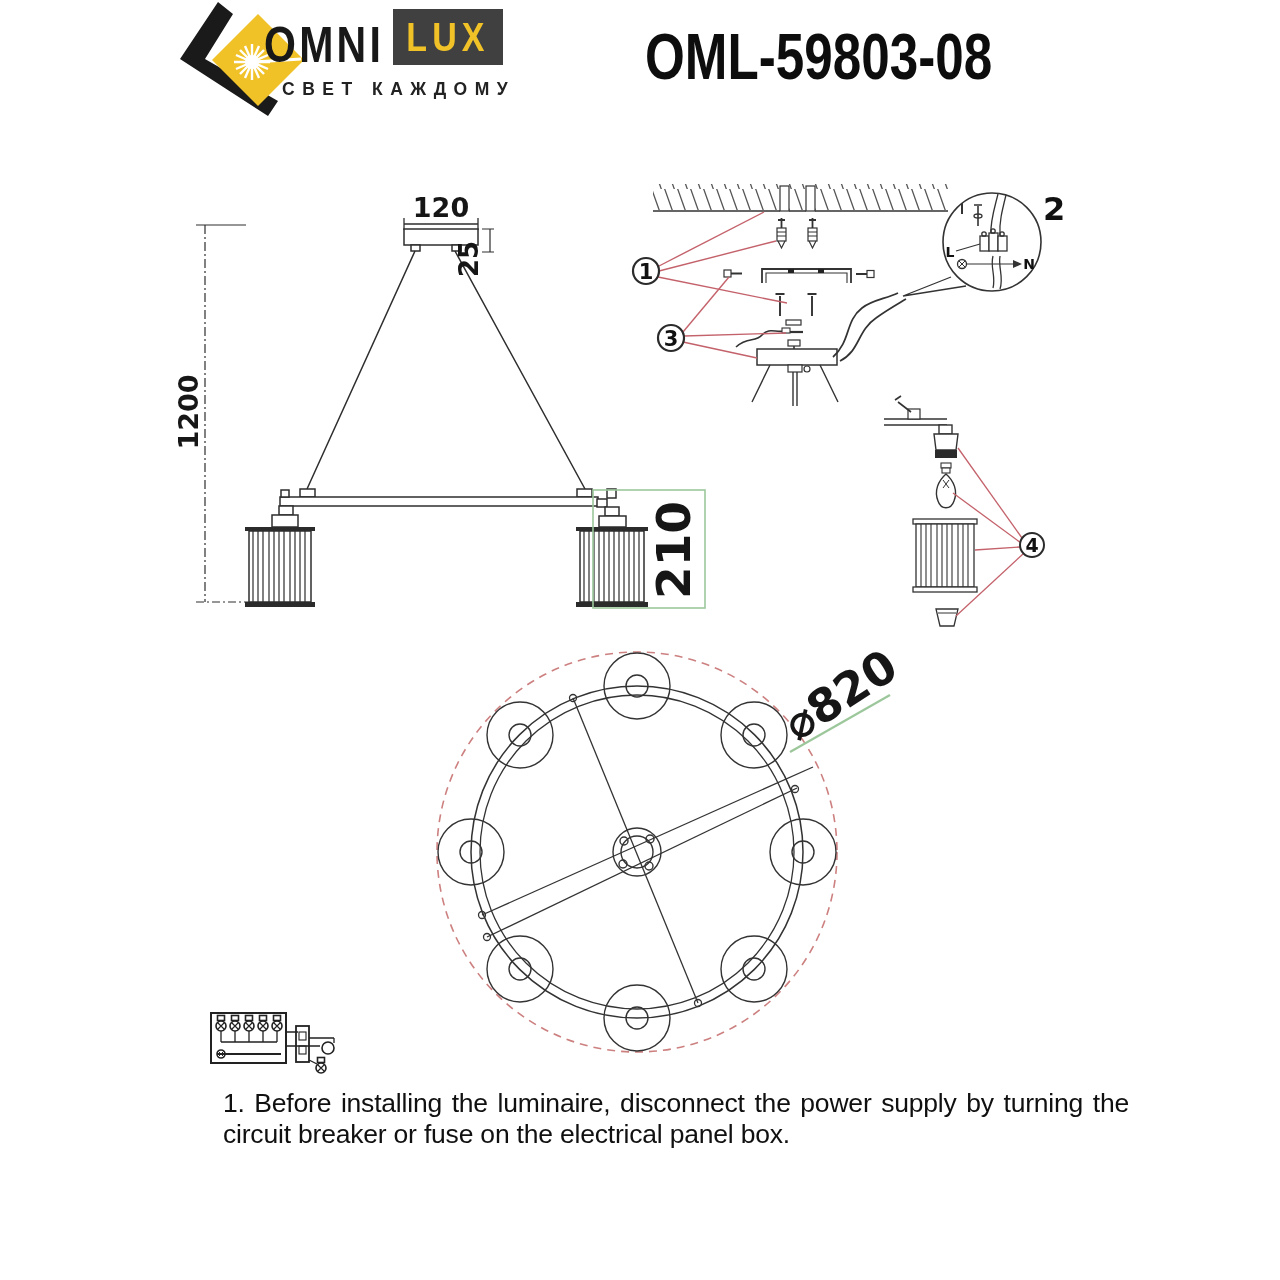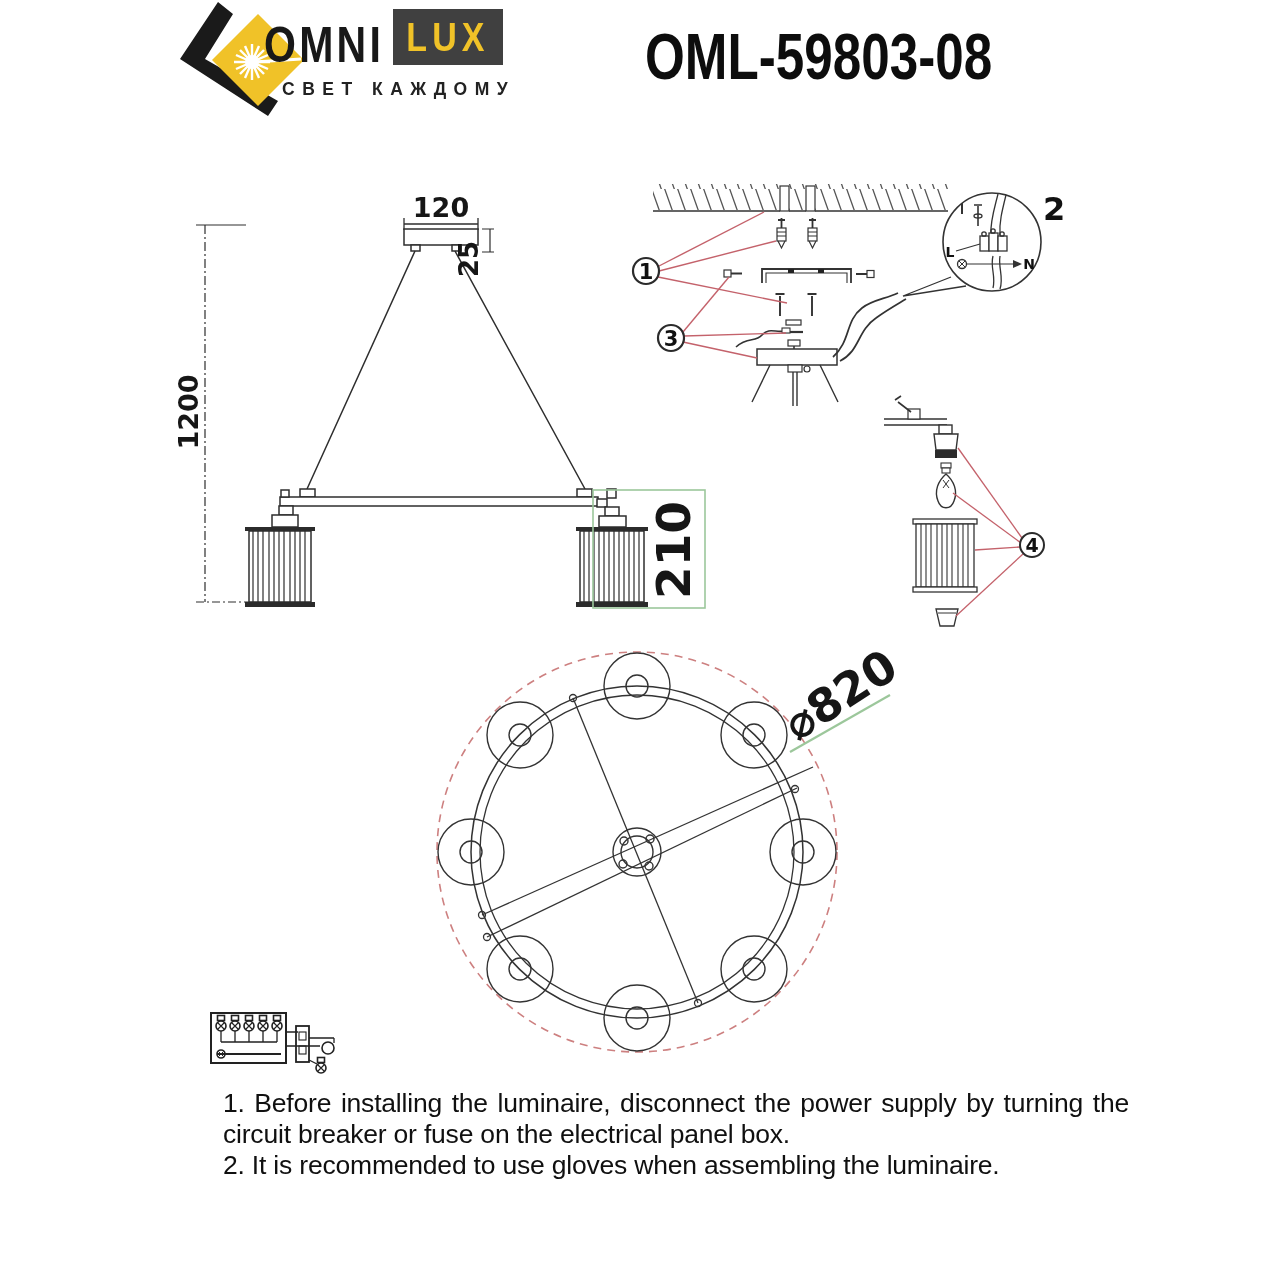--- a/index.html
+++ b/index.html
@@ -327,16 +327,15 @@
 
   <div class="brand-omni">OMNI</div>
   <div class="lux-box">
     <span>LUX</span>
   </div>
   <div class="tagline">СВЕТ КАЖДОМУ</div>
   <div class="model">OML-59803-08</div>
 
   <div class="instructions">
     <p>1. Before installing the luminaire, disconnect the power supply by turning the circuit breaker or fuse on the electrical panel box.</p>
-    <p>2. It is recommended to use gloves when assembling the luminaire.</p>
   </div>
 
 </div>
 
 </body></html>

